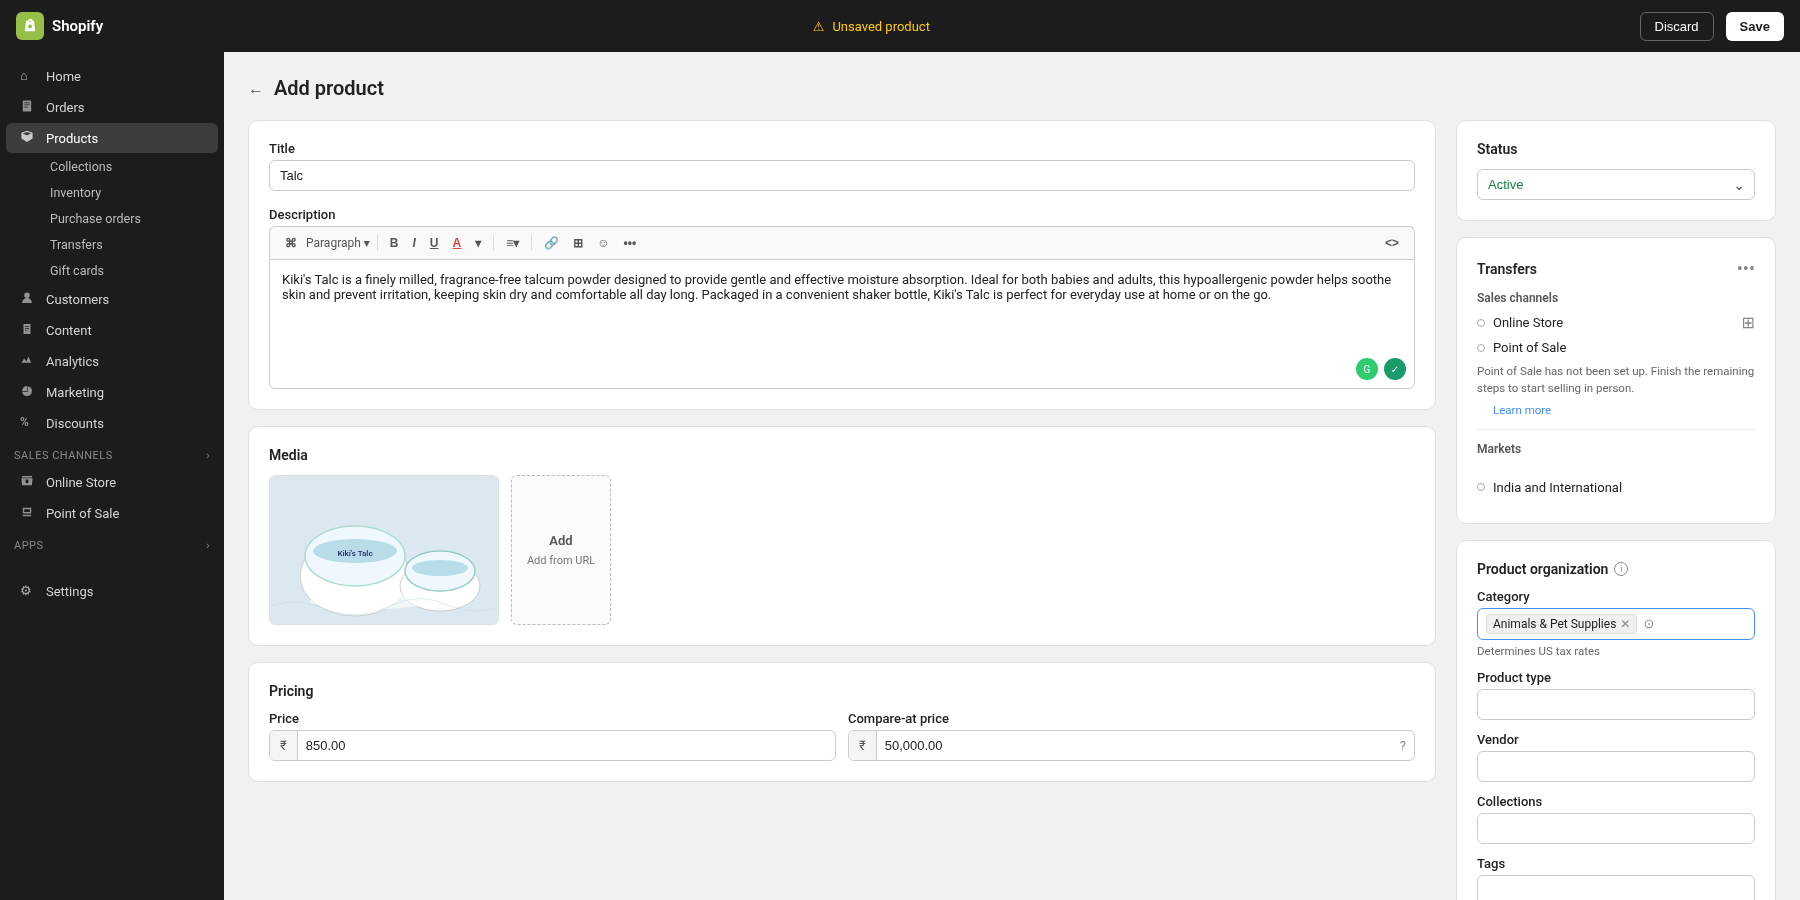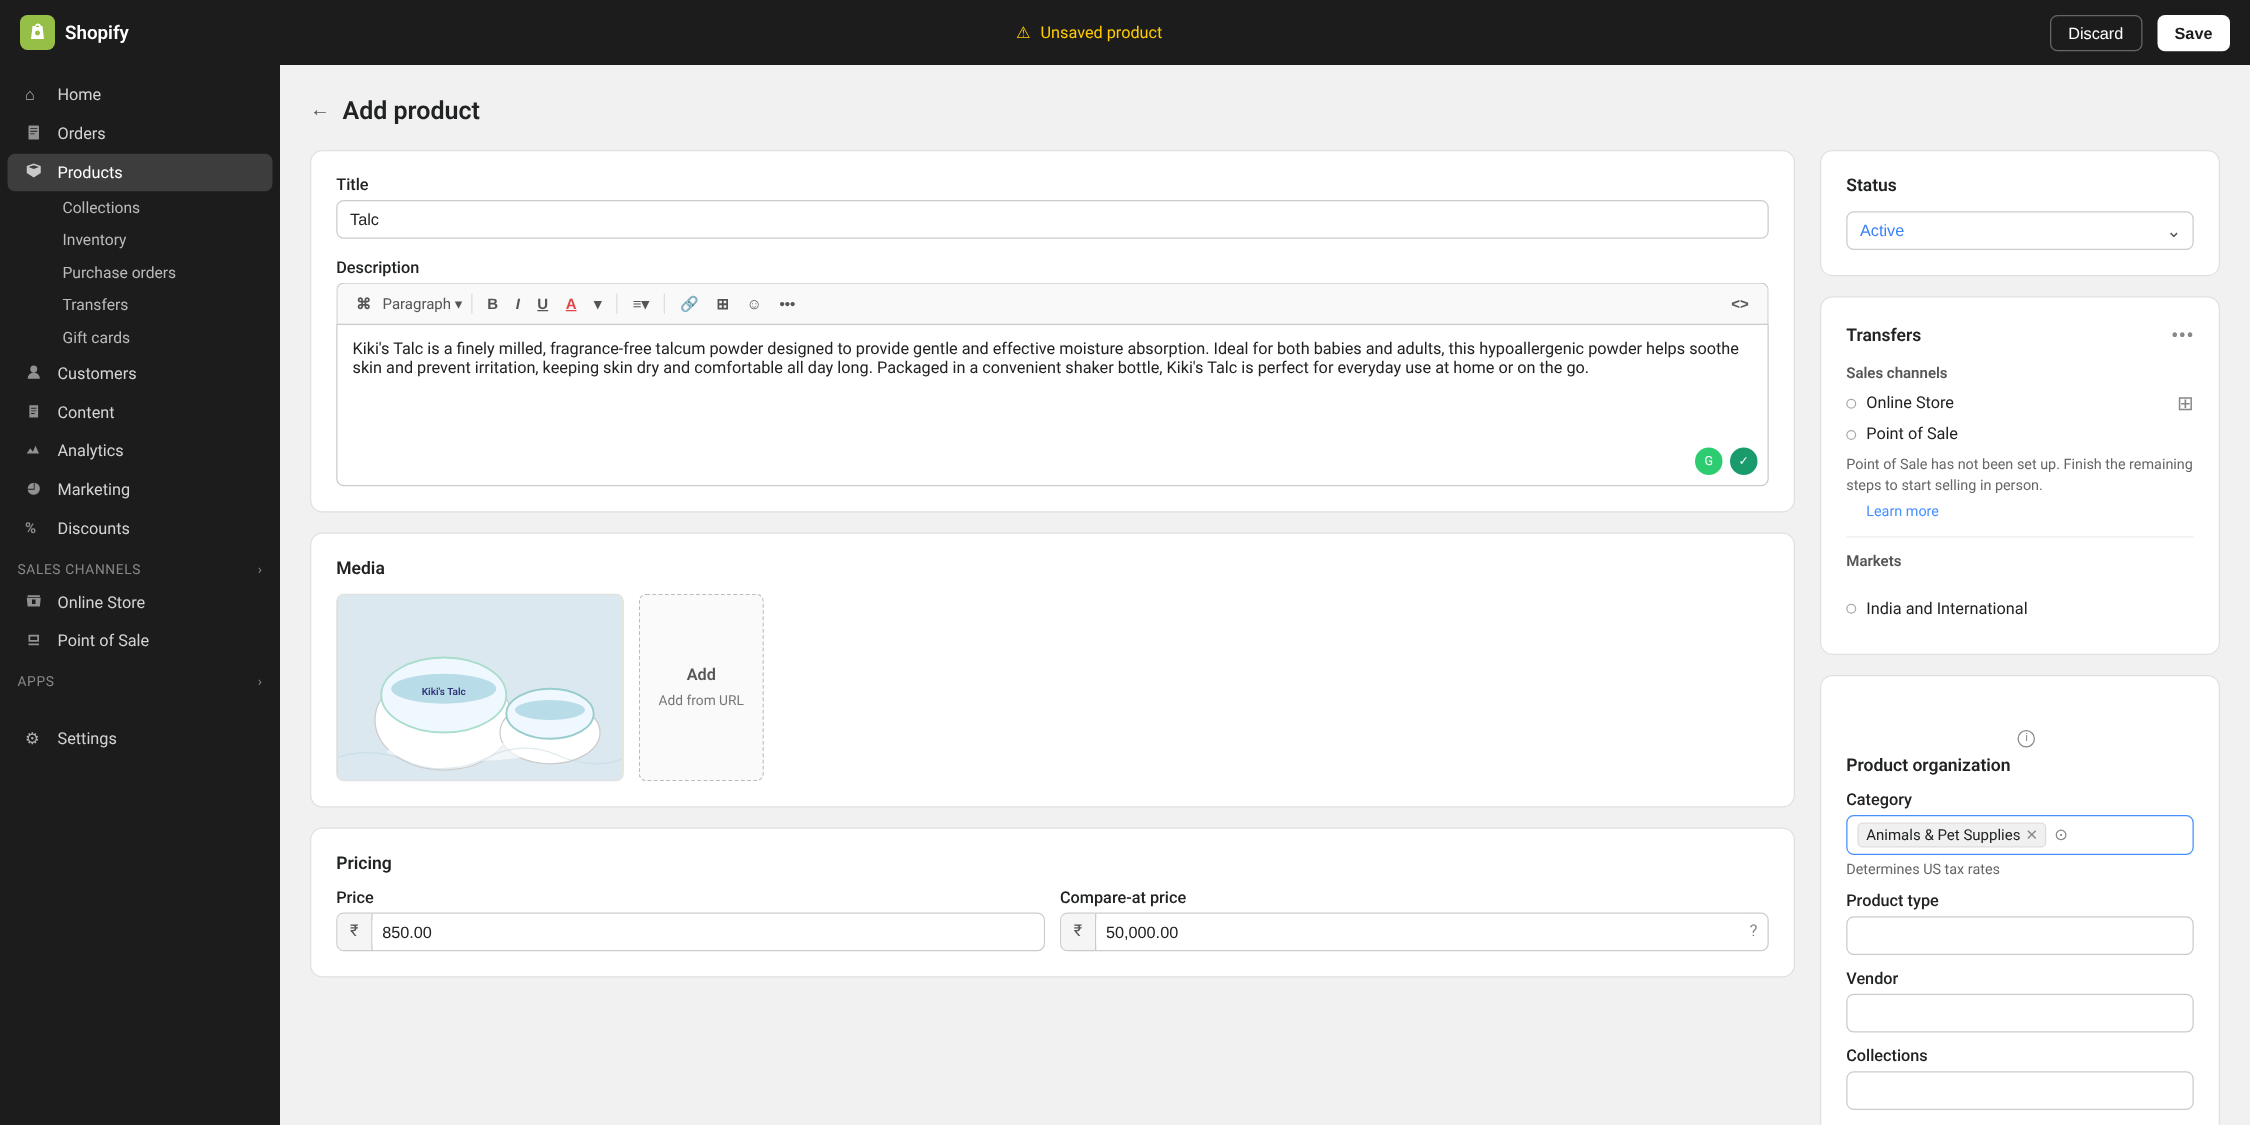--- a/index.html
+++ b/index.html
@@ -109,21 +109,21 @@
     .media-img { width: 230px; height: 150px; border-radius: 6px; overflow: hidden; background: #fde047; border: 1px solid #e0e0e0; }
     .media-upload { width: 100px; height: 150px; border: 1.5px dashed #bbb; border-radius: 6px; display: flex; flex-direction: column; align-items: center; justify-content: center; gap: 6px; cursor: pointer; color: #555; font-size: 12px; background: #fafafa; }
 
     
     .pricing-grid { display: grid; grid-template-columns: 1fr 1fr; gap: 12px; }
     .price-input { display: flex; align-items: center; border: 1px solid #c9cccf; border-radius: 6px; overflow: hidden; }
     .price-prefix { padding: 7px 10px; background: #f5f5f5; border-right: 1px solid #c9cccf; font-size: 13px; color: #555; }
     .price-input input { border: none; outline: none; padding: 7px 8px; font-size: 13px; flex: 1; }
 
     
-    .status-select { width: 100%; border: 1px solid #c9cccf; border-radius: 6px; padding: 7px 10px; font-size: 13px; background: white; appearance: none; cursor: pointer; color: #3b82f6; }
+    .status-select { width: 100%; border: 1px solid #c9cccf; border-radius: 6px; padding: 7px 10px; font-size: 13px; background: white; appearance: none; cursor: pointer; color: #15803d; }
     .select-wrapper { position: relative; }
     .select-wrapper::after { content: '⌄'; position: absolute; right: 10px; top: 50%; transform: translateY(-50%); color: #555; pointer-events: none; font-size: 14px; }
 
     
     .publishing-header { display: flex; justify-content: space-between; align-items: center; margin-bottom: 12px; }
     .publishing-dots { color: #888; cursor: pointer; font-size: 18px; }
     .channel-item { display: flex; align-items: center; gap: 8px; margin-bottom: 8px; font-size: 13px; }
     .channel-dot { width: 8px; height: 8px; border-radius: 50%; border: 1.5px solid #aaa; flex-shrink: 0; }
     .channel-note { font-size: 11.5px; color: #666; margin-top: 2px; line-height: 1.5; }
     .learn-more { color: #458fff; text-decoration: none; font-size: 11.5px; cursor: pointer; }
@@ -418,21 +418,21 @@
           <div style="height:1px;background:#eee;margin:12px 0;"></div>
           <div style="font-size:12px;font-weight:600;color:#555;margin-bottom:24px;">Markets</div>
           <div class="channel-item">
             <div class="channel-dot"></div>
             <span>India and International</span>
           </div>
         </div>
 
         <div class="card">
           <div class="prod-org-title">
-            <span style="font-size:14px;font-weight:600;margin-top:44px;">Product organization</span>
+            <span style="font-size:14px;font-weight:600;">Product organization</span>
             <span class="info-icon">i</span>
           </div>
 
           <div class="org-field">
             <label>Category</label>
             <div class="tag-input-wrapper">
               <div class="tag-item">
                 <span>Animals &amp; Pet Supplies</span>
                 <span class="tag-remove">✕</span>
               </div>

